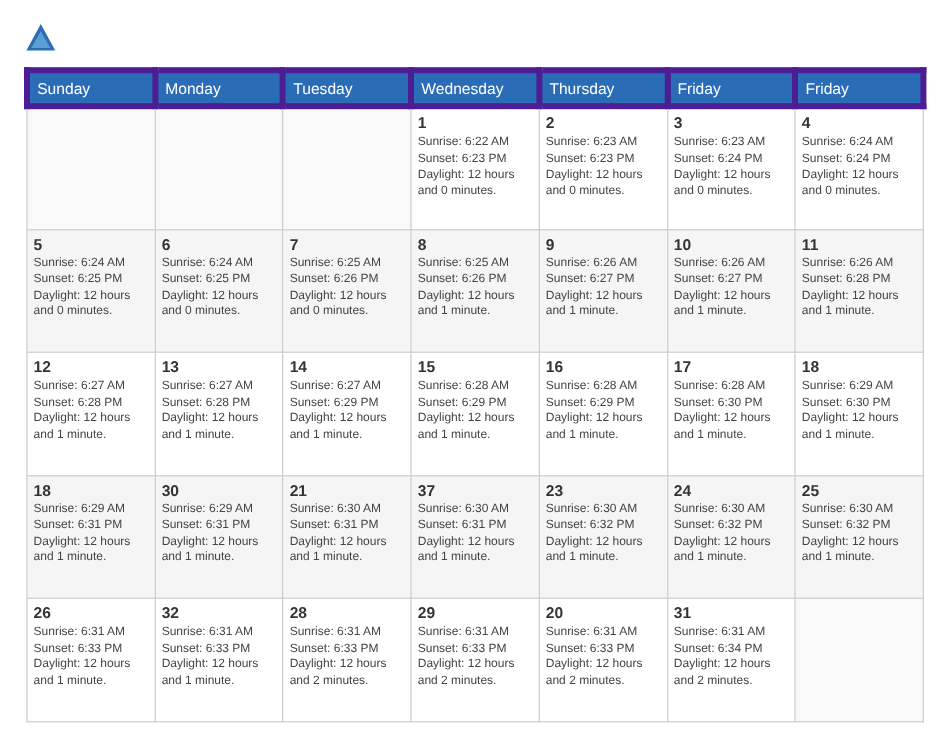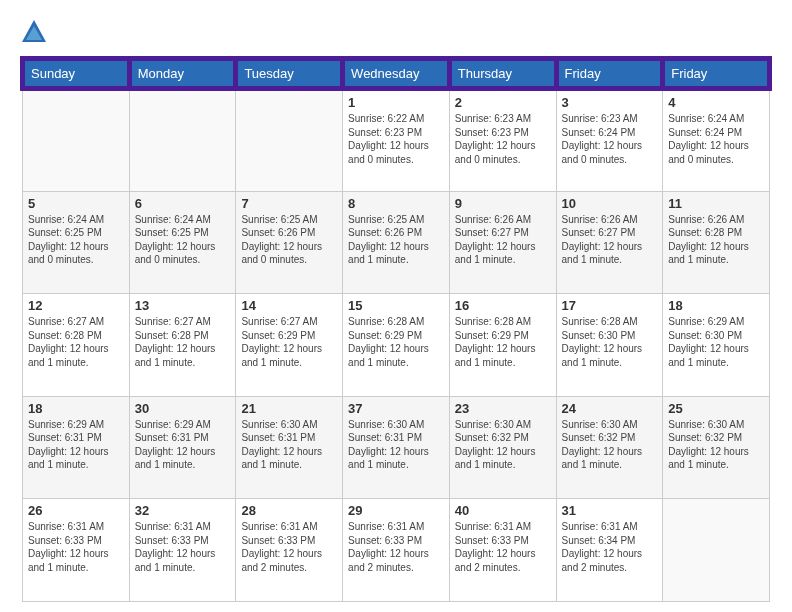--- a/index.html
+++ b/index.html
@@ -345,21 +345,21 @@
 and 2 minutes.</div>
           </td>
           <td>
             <span class="day-num">29</span>
             <div class="day-info" style="white-space: pre-line;">Sunrise: 6:31 AM
 Sunset: 6:33 PM
 Daylight: 12 hours
 and 2 minutes.</div>
           </td>
           <td>
-            <span class="day-num">40</span>
+            <span class="day-num">20</span>
             <div class="day-info" style="white-space: pre-line;">Sunrise: 6:31 AM
 Sunset: 6:33 PM
 Daylight: 12 hours
 and 2 minutes.</div>
           </td>
           <td>
             <span class="day-num">31</span>
             <div class="day-info" style="white-space: pre-line;">Sunrise: 6:31 AM
 Sunset: 6:34 PM
 Daylight: 12 hours

